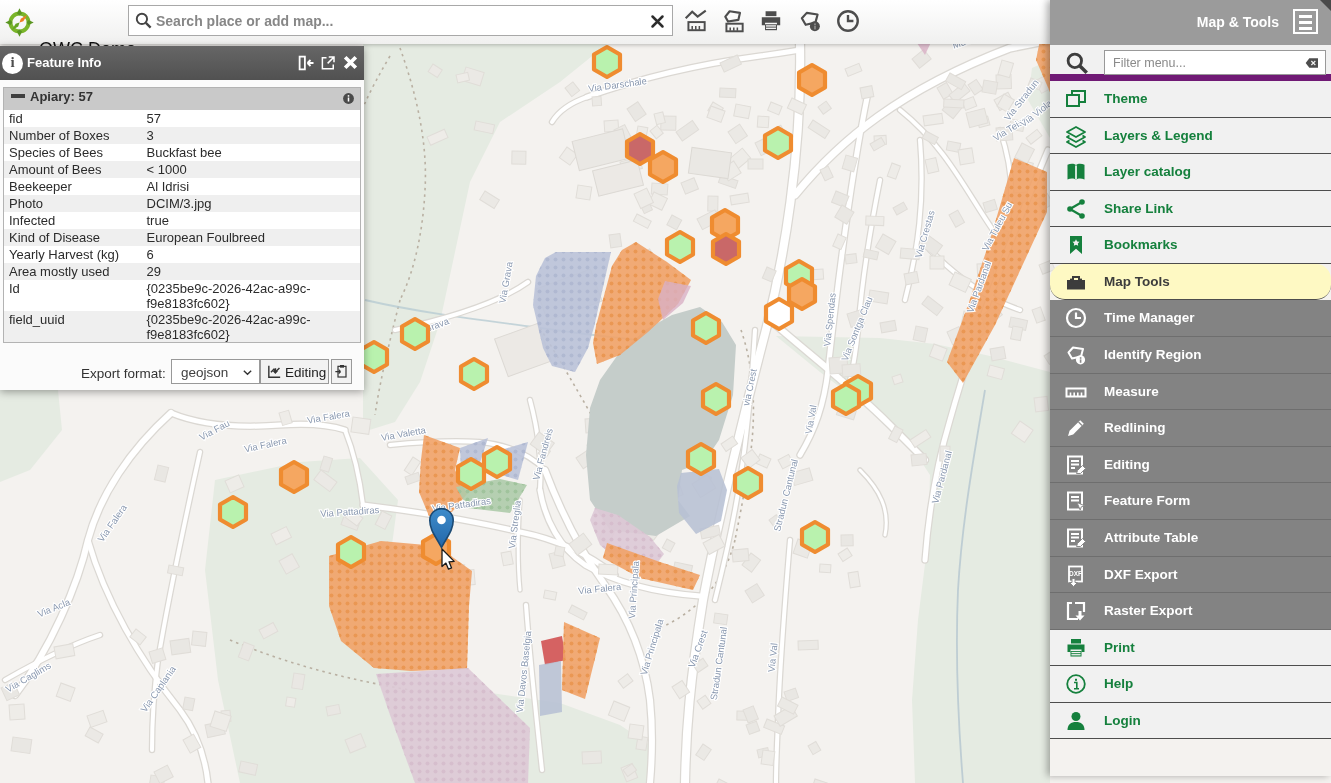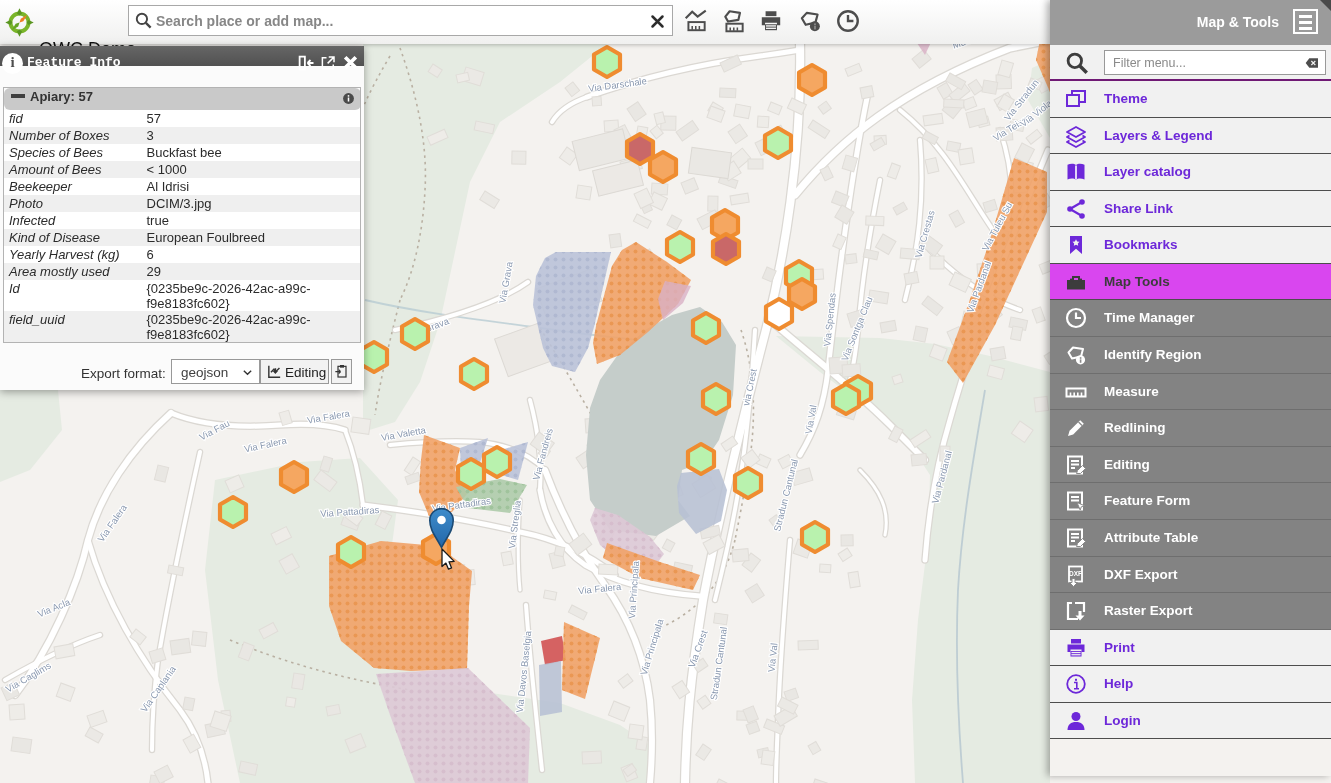--- a/index.html
+++ b/index.html
@@ -10,28 +10,28 @@
   background:linear-gradient(#ffffff,#f0f0ef); box-shadow:0 1px 4px rgba(0,0,0,0.25); }
 #logo { position:absolute; left:4px; top:7px; }
 #brand { position:absolute; left:39px; top:15px; font-size:18px; font-weight:normal; color:#101010;margin-top:24px; }
 #search { position:absolute; left:128px; top:5px; width:545px; height:31px; background:#fff; border:1px solid #a8a8a8;font-weight:bold; }
 #search .ph { position:absolute; left:27px; top:7px; font-size:14px; color:#878787; }
 .tbico { position:absolute; top:8px; color:#4d4d4d; }
 
 
 #fi { position:absolute; left:0; top:46px; width:364px; height:344px; background:#fbfbfb;
   box-shadow:0 2px 8px rgba(0,0,0,0.35); }
-#fihead { height:20px; background:linear-gradient(#666666,#515151); position:relative; color:#fff;font-family:Liberation Mono, monospace; }
+#fihead { height:34px; background:linear-gradient(#666666,#515151); position:relative; color:#fff; }
 #fihead .ttl { position:absolute; left:27px; top:9px; font-size:13px; font-weight:bold; }
 #fihead .ibubble { position:absolute; left:2px; top:7px; width:21px; height:21px; background:#fff; border-radius:50%; }
 #fihead .ibubble:after { content:"i"; position:absolute; left:0; right:0; top:1px; text-align:center; color:#4e4e4e; font-weight:bold; font-size:15px; font-family:"Liberation Serif",serif; }
 #fihead .hic { position:absolute; top:8px; color:#fff; }
 #fitable { position:absolute; left:3px; top:41px; width:358px; border-collapse:collapse; table-layout:fixed; }
 #fitable td { font-size:13px; padding:1px 4px 0 5px; color:#2b2b2b; vertical-align:top; line-height:15px; }
-#fitable td.k { font-style:italic; }
+#fitable td.k { }
 #fitable tr { height:17px; }
 #fitable tr.hdr { height:22px; background:#c9c9c9; }
 #fitable tr.odd { background:#efefef; }
 #fitable tr.even { background:#ffffff; }
 #fitable { border:1px solid #b3b3b3; }
 .apihdr { font-size:13px; font-weight:bold; color:#333; }
 #export-lbl { position:absolute; left:81px; top:320px; font-size:13.5px; color:#333; }
 #gsel { position:absolute; left:171px; top:313px; width:89px; height:25px; background:#fff; border:1px solid #999; font-size:14px; color:#404040; }
 #gsel .txt { position:absolute; left:9px; top:5px; font-size:13.5px; }
 #gsel .chev { position:absolute; right:7px; top:4px; font-size:12px; color:#333; }
@@ -41,28 +41,28 @@
 
 
 #sidebar { position:absolute; left:1050px; top:0; width:281px; height:776px;
   box-shadow:-3px 0 7px rgba(0,0,0,0.3); }
 #sbhead { height:45px; background:#9b9b9b; position:relative; }
 #sbhead .t { position:absolute; right:52px; top:14px; color:#fff; font-weight:bold; font-size:14px; }
 #burger { position:absolute; right:13px; top:9px; width:25px; height:25px; border:2px solid #fff; }
 #burger i { display:block; height:3px; background:#fff; margin:3px 4px 0 4px; }
 #burger i:first-child { margin-top:4px; }
 #corner { position:absolute; right:0; top:0; width:0; height:0; border-left:11px solid transparent; border-top:11px solid #4a4a4a; }
-#filterrow { height:36px; background:#f1f1f1; position:relative; border-bottom:2px solid #701a75; }
+#filterrow { height:36px; background:#f1f1f1; position:relative; border-bottom:7px solid #701a75; }
 #filterrow .mag { position:absolute; left:14px; top:5px; color:#3d3d3d; }
 #finput { position:absolute; left:54px; top:5px; width:222px; height:25px; background:#fff; border:1px solid #999; }
 #finput .ph { position:absolute; left:8px; top:5px; font-size:12.5px; color:#8a8a8a; }
 #finput .bsp { position:absolute; right:5px; top:4px; color:#4d4d4d; }
 .mi { height:36.58px; position:relative; border-bottom:1.6px solid #4d4d4d; }
-.mi.light { background:#f1f1f1; color:#6d28d9; }
-.mi.white { background:#d946ef; color:#3c3c3c; }
+.mi.light { background:#f1f1f1; color:#15803d; }
+.mi.white { background:#fef9c3; color:#3c3c3c;border-radius:15px; }
 .mi.dark  { background:#838383; color:#ffffff; border-bottom-color:#6e6e6e; }
 .mi .mic { position:absolute; left:14px; top:6px; }
 .mi .mlb { position:absolute; left:54px; top:10px; font-size:13.5px; font-weight:bold; }
 </style></head>
 <body>
 <div id="stage">
 
 <svg id="map" width="1331" height="783" viewBox="0 0 1331 783" xmlns="http://www.w3.org/2000/svg">
 <defs>
 <pattern id="dotO" width="8" height="8" patternUnits="userSpaceOnUse">
@@ -585,21 +585,21 @@
             <path d="M4.5 4.5 L19.5 19.5 M19.5 4.5 L4.5 19.5" stroke="currentColor" stroke-width="5.2"></path>
           </svg></span>
   </div>
   <table id="fitable">
     <colgroup>
           <col style="width:138px">
           <col>
         </colgroup>
     <tbody>
           <tr class="hdr">
-            <td colspan="2" style="position:relative;border-radius:6px;">
+            <td colspan="2" style="position:relative;">
       <span style="display:inline-block;width:14px;height:4px;background:#3f3f3f;vertical-align:3px;margin-left:2px;"></span><span class="apihdr" style="margin-left:5px;">Apiary: 57</span>
       <span style="position:absolute;right:5px;top:4px;color:#4a4a4a;"><svg viewBox="0 0 24 24" style="width:13px;height:13px;" xmlns="http://www.w3.org/2000/svg">
                   <circle cx="12" cy="12" r="10" fill="currentColor"></circle>
                   <rect x="10.6" y="5.8" width="2.8" height="2.8" fill="#fff"></rect>
                   <rect x="10.6" y="10.2" width="2.8" height="7.4" fill="#fff"></rect>
                 </svg></span>
     </td>
           </tr>
     <tr class="even">
             <td class="k">fid</td>

